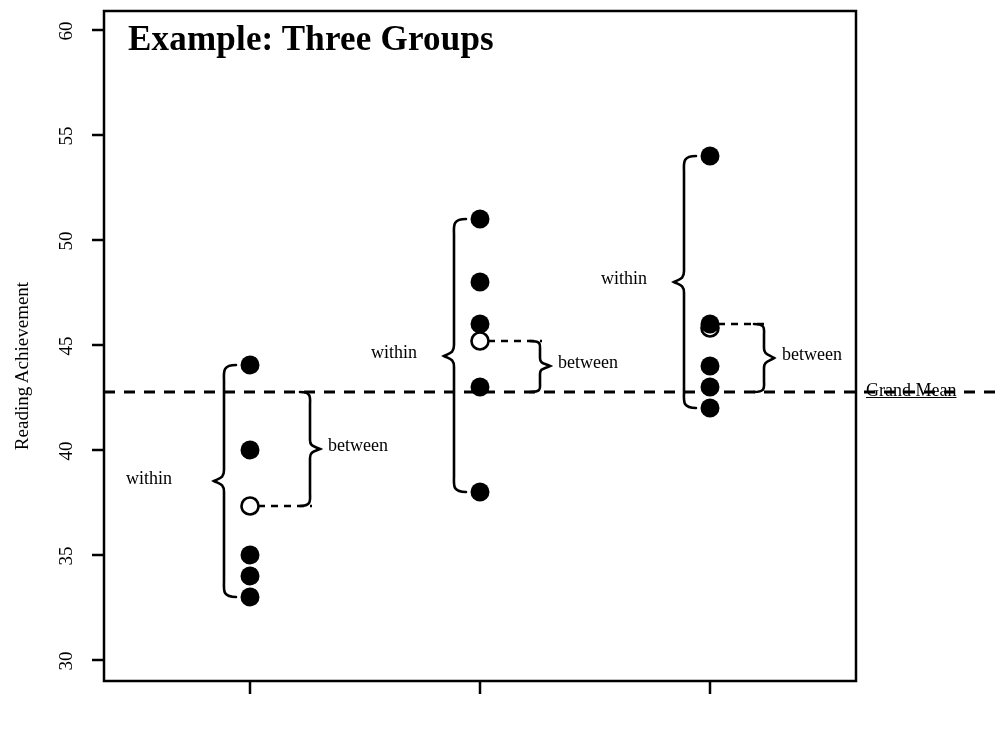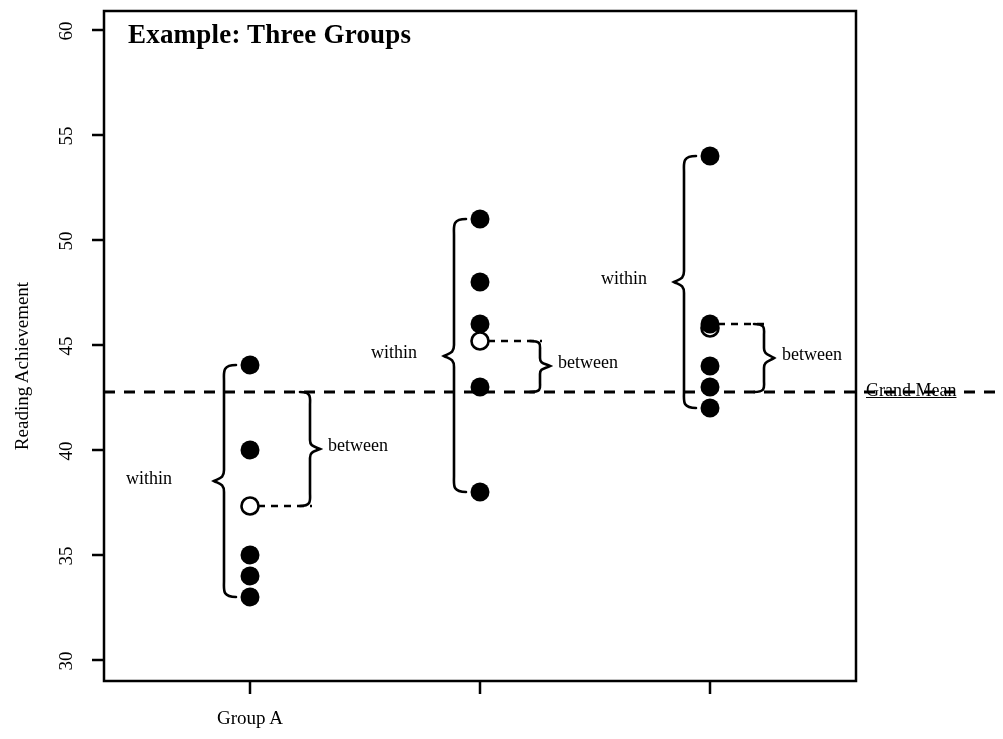--- a/index.html
+++ b/index.html
@@ -49,21 +49,21 @@
   }
   .x-tick-label {
     font-size: 19px;
     text-align: center;
     width: 160px;
   }
   #chart-title {
     position: absolute;
     left: 128px;
     top: 19px;
-    font-size: 27px;
+    font-size: 35px;
     font-weight: bold;
     letter-spacing: 0.2px;
     white-space: nowrap;
   }
   .annot {
     position: absolute;
     font-size: 18px;
     white-space: nowrap;
   }
   #grand-mean-label {
@@ -175,21 +175,20 @@
   <div id="y-axis-title" class="axis-title">Reading Achievement</div>
 
   <div class="tick-label y-tick-label" style="left:46px; top:650px;">30</div>
   <div class="tick-label y-tick-label" style="left:46px; top:545px;">35</div>
   <div class="tick-label y-tick-label" style="left:46px; top:440px;">40</div>
   <div class="tick-label y-tick-label" style="left:46px; top:335px;">45</div>
   <div class="tick-label y-tick-label" style="left:46px; top:230px;">50</div>
   <div class="tick-label y-tick-label" style="left:46px; top:125px;">55</div>
   <div class="tick-label y-tick-label" style="left:46px; top:20px;">60</div>
 
-  <div class="tick-label x-tick-label" style="left:170px; top:707px;">Group A</div>
 
   <div class="annot" style="left:126px; top:468px;">within</div>
   <div class="annot" style="left:328px; top:435px;">between</div>
 
   <div class="annot" style="left:371px; top:342px;">within</div>
   <div class="annot" style="left:558px; top:352px;">between</div>
 
   <div class="annot" style="left:601px; top:268px;">within</div>
   <div class="annot" style="left:782px; top:344px;">between</div>
 

